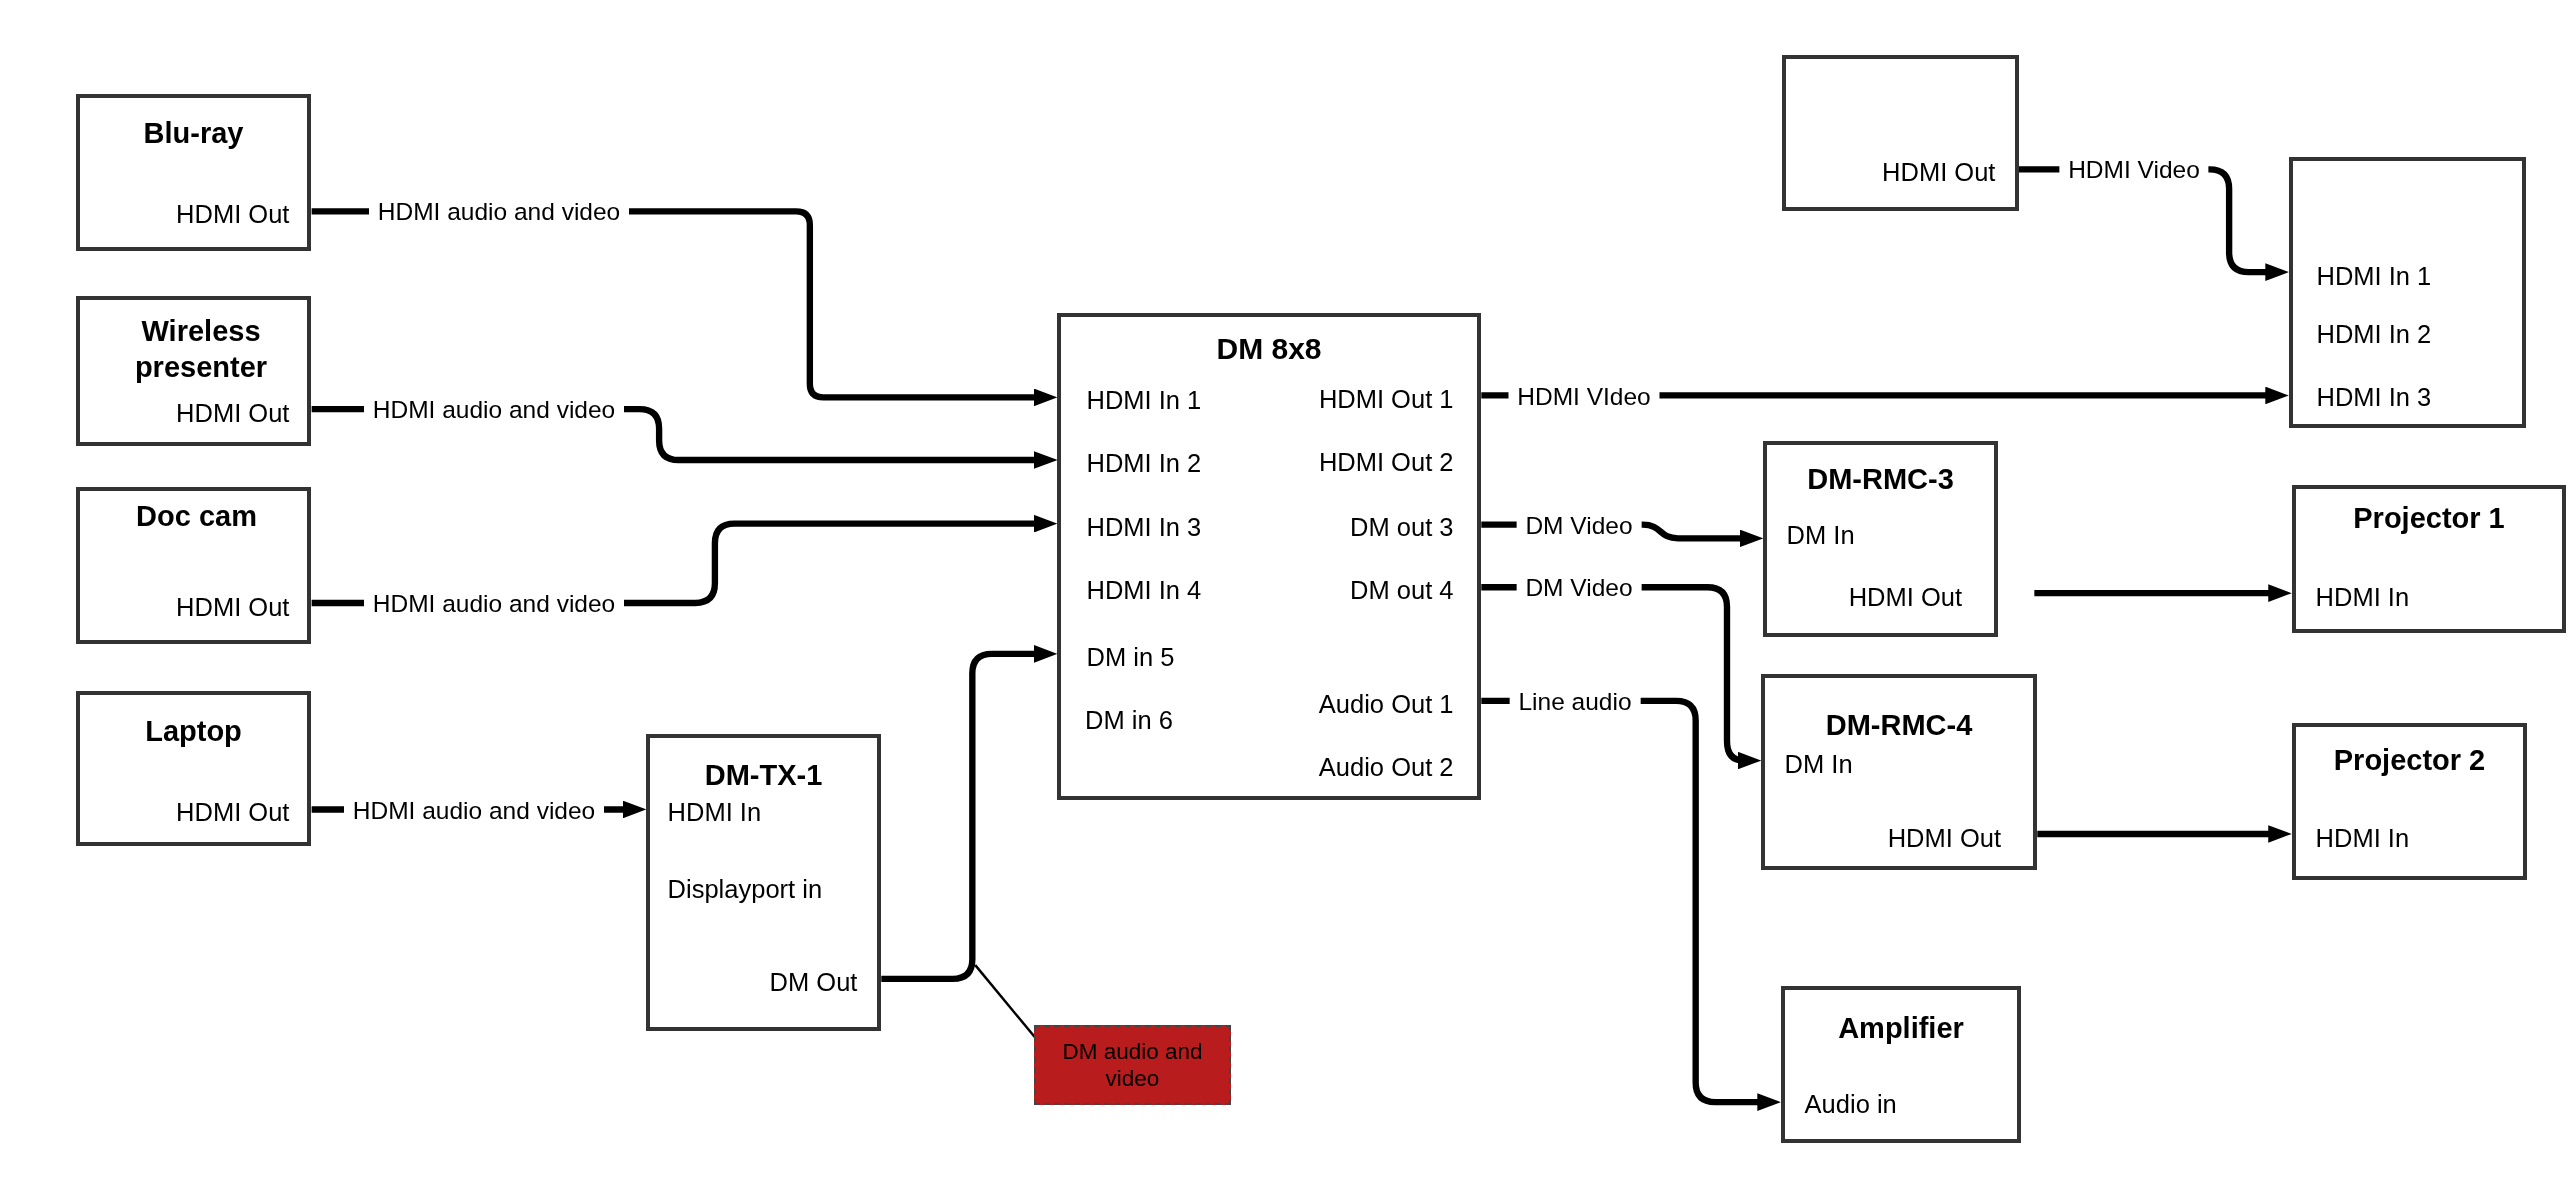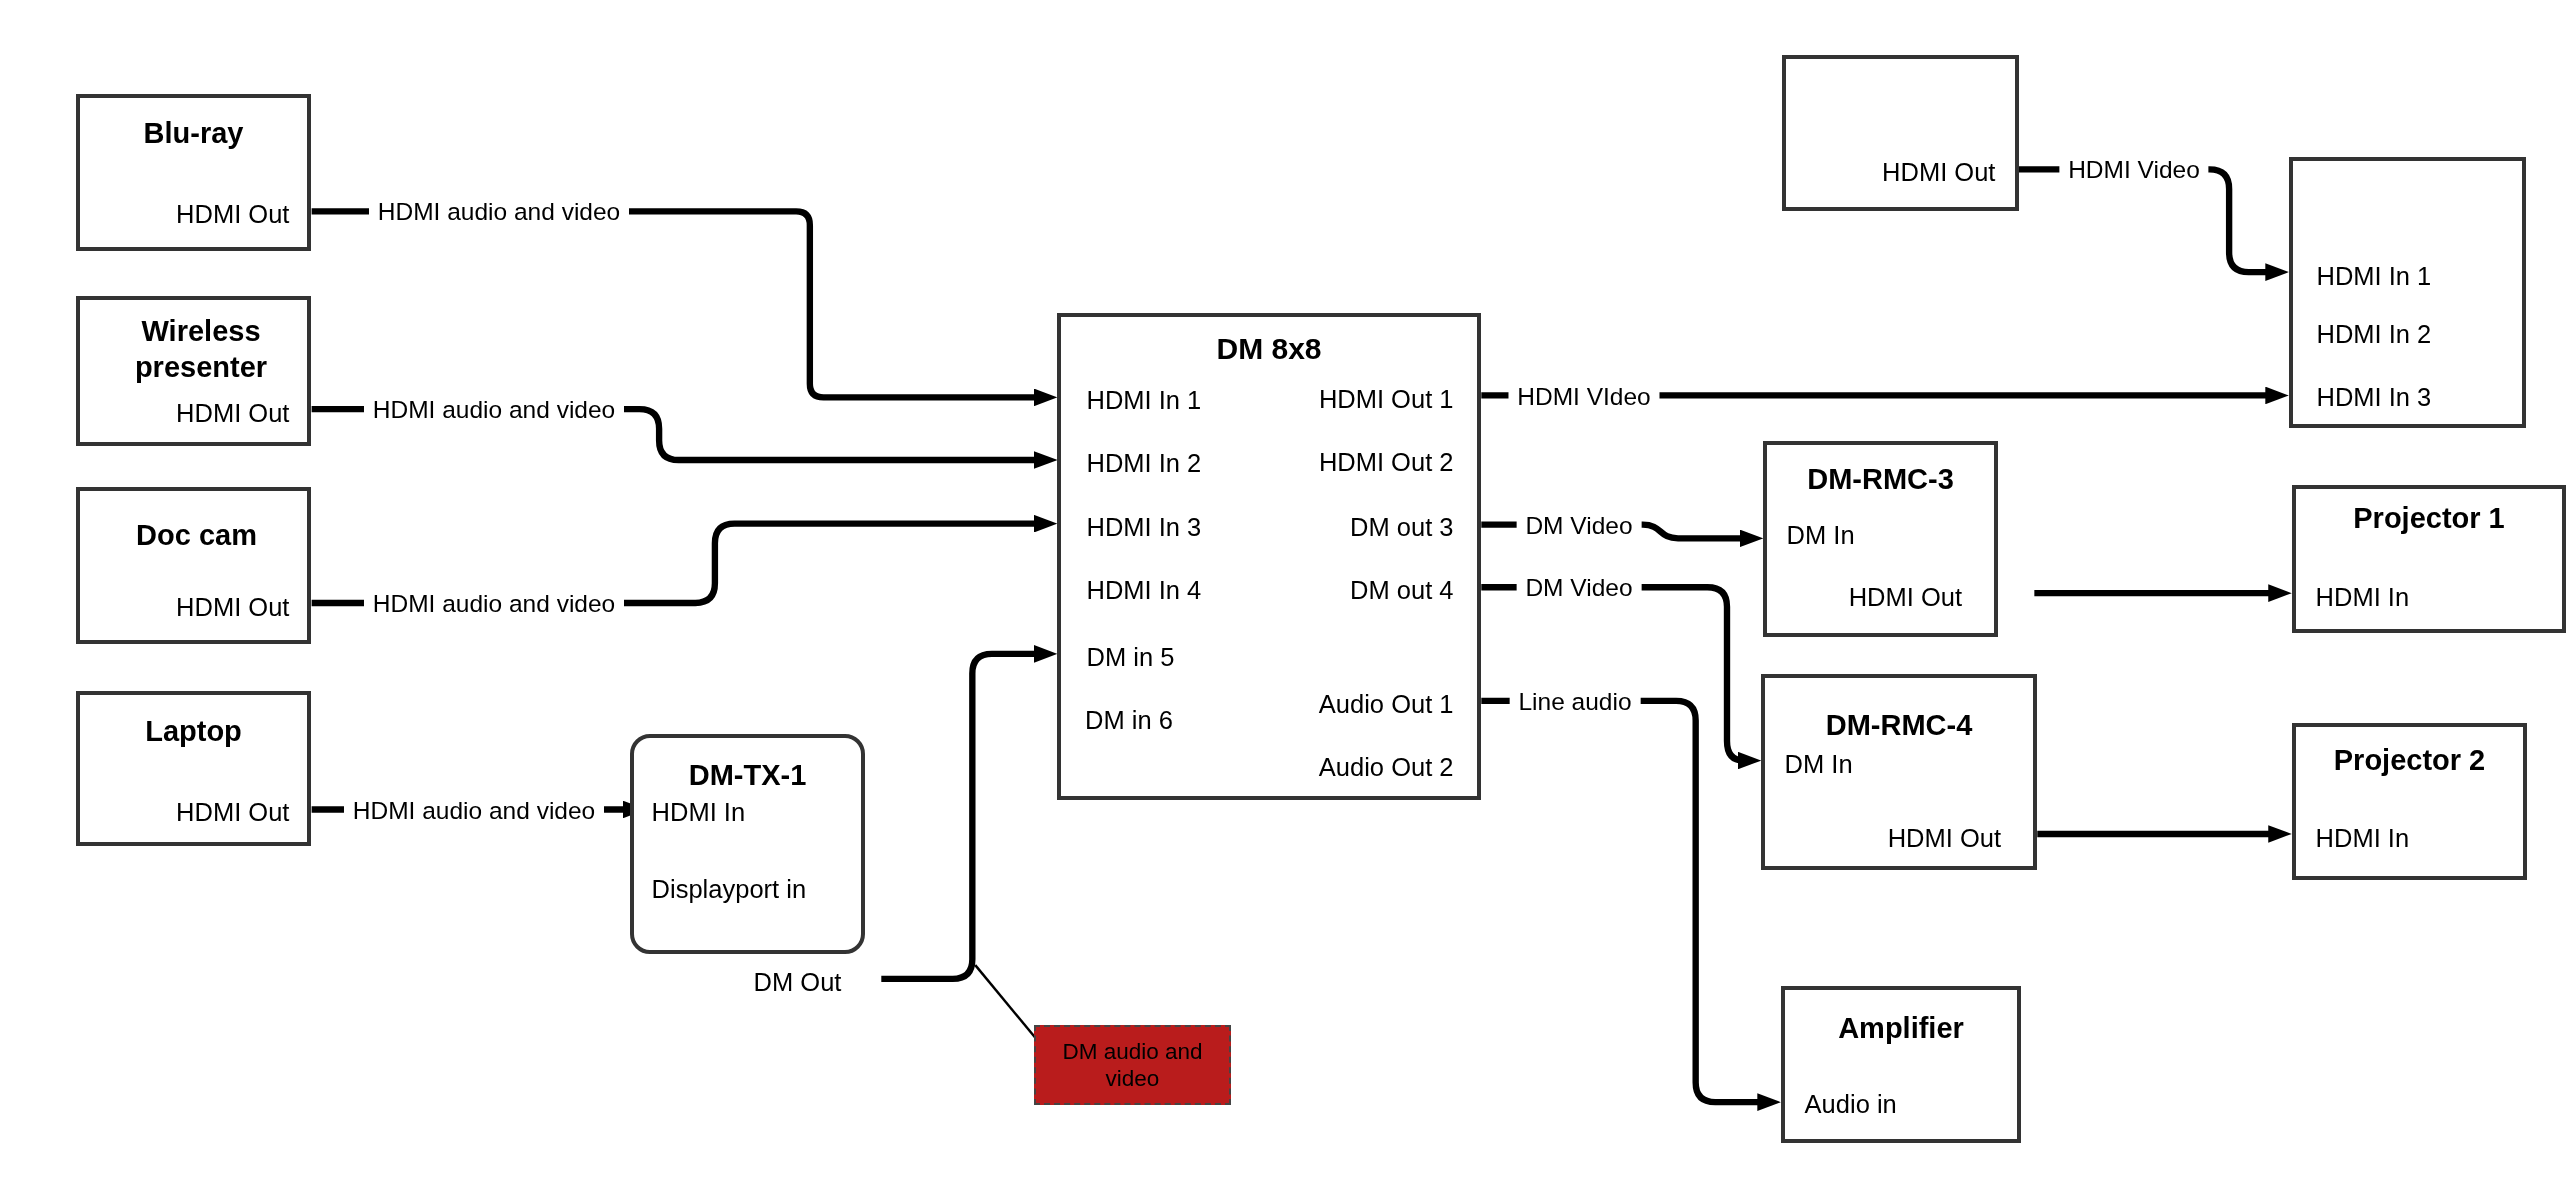--- a/index.html
+++ b/index.html
@@ -67,30 +67,30 @@
     <div class="port r" style="top:117px;padding-right:17.6px;">HDMI Out</div>
   </div>
 
   <div class="box" style="left:76px;top:296px;width:235px;height:150px;">
     <div class="title" style="top:12.7px;padding-left:15px;">Wireless
 presenter</div>
     <div class="port r" style="top:114px;padding-right:17.6px;">HDMI Out</div>
   </div>
 
   <div class="box" style="left:76px;top:487px;width:235px;height:157px;">
-    <div class="title" style="top:26px;margin-left:6px;">Doc cam</div>
+    <div class="title" style="top:7px;margin-left:6px;">Doc cam</div>
     <div class="port r" style="top:117px;padding-right:17.6px;">HDMI Out</div>
   </div>
 
   <div class="box" style="left:76px;top:691px;width:235px;height:155px;">
     <div class="title" style="top:17.6px;">Laptop</div>
     <div class="port r" style="top:118px;padding-right:17.6px;">HDMI Out</div>
   </div>
 
-  <div class="box" style="left:630px;top:734px;width:235px;height:220px;border-radius:20px;">
+  <div class="box" style="left:646px;top:734px;width:235px;height:297px;">
     <div class="title" style="top:18.6px;">DM-TX-1</div>
     <div class="port l" style="top:75px;padding-left:17.6px;">HDMI In</div>
     <div class="port l" style="top:152px;padding-left:17.6px;">Displayport in</div>
     <div class="port r" style="top:245px;">DM Out</div>
   </div>
 
   <div class="box dm8" style="left:1057px;top:313px;width:424px;height:487px;">
     <div class="title" style="top:13.7px;font-size:30px;">DM 8x8</div>
     <div class="port l" style="top:84px;">HDMI In 1</div>
     <div class="port l" style="top:147px;">HDMI In 2</div>

